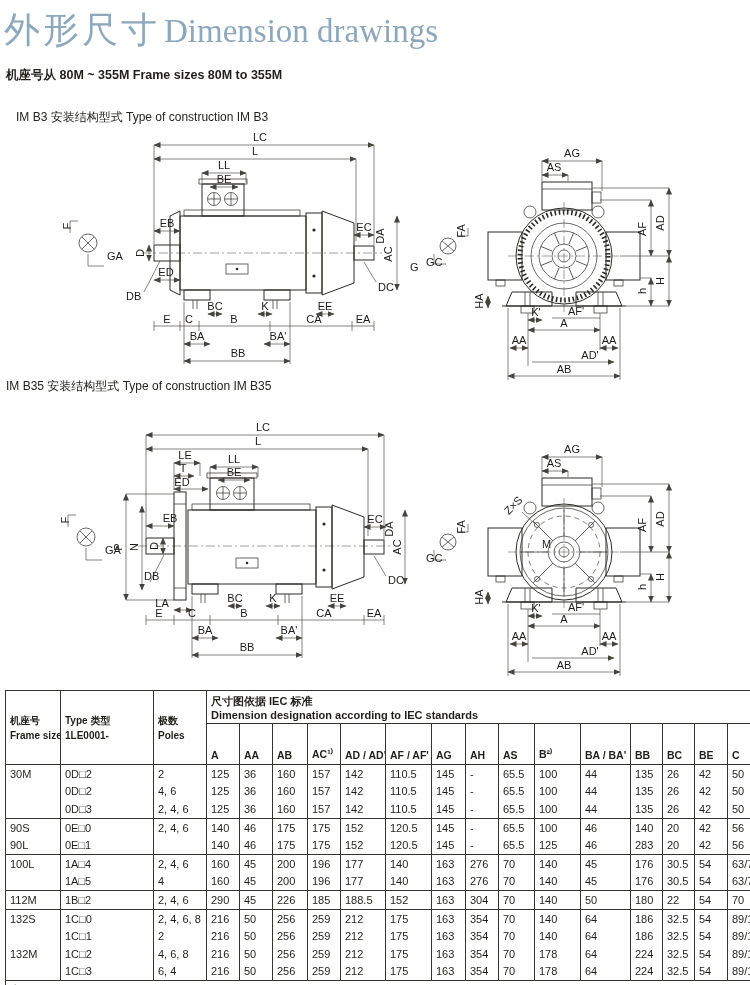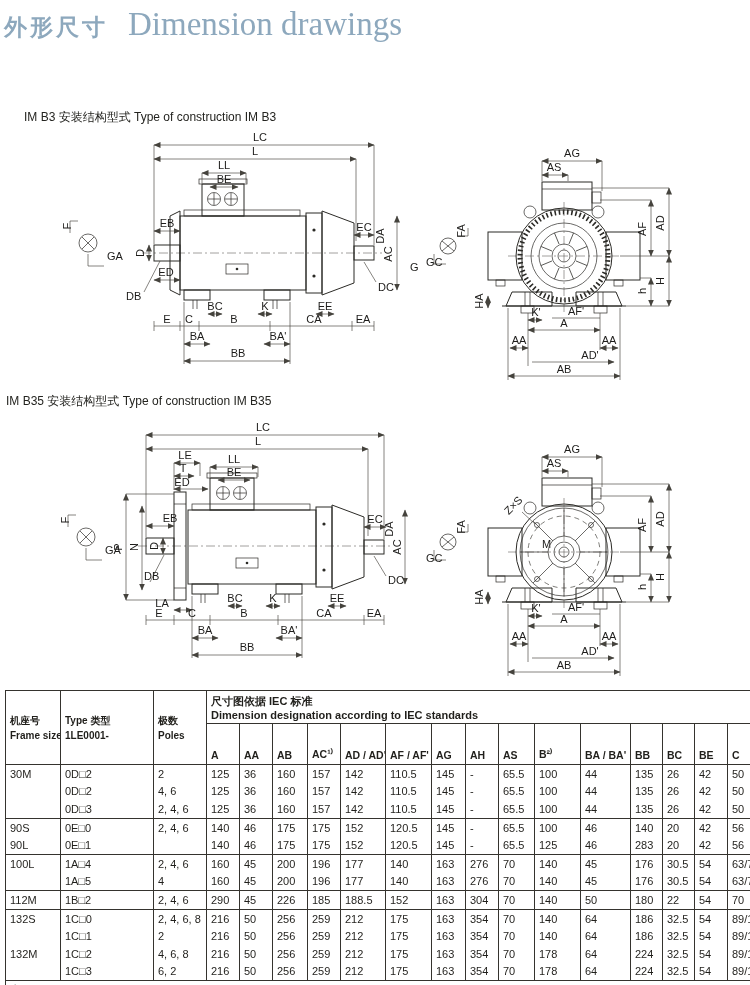--- a/index.html
+++ b/index.html
@@ -1,27 +1,27 @@
 <!DOCTYPE html>
 <html><head>
 <meta charset="utf-8">
 <style>
   html,body{margin:0;padding:0;background:#fff}
   body{position:relative;width:750px;height:985px;overflow:hidden;
        font-family:"Liberation Sans",sans-serif;color:#201f1b}
   .abs{position:absolute}
   
   .title{left:4px;top:6px;white-space:nowrap}
-  .title .zh{font-size:23px;font-weight:700;letter-spacing:3px;color:#8da8bd;
+  .title .zh{font-size:36px;font-weight:400;letter-spacing:3px;color:#8da8bd;
              font-family:"Liberation Sans",sans-serif}
-  .title .en{font-size:33px;font-weight:400;color:#8da8bd;margin-left:20px;
+  .title .en{font-size:33px;font-weight:400;color:#8da8bd;margin-left:4px;
              font-family:"Liberation Serif",serif}
   .sub{left:6px;top:66px;font-size:12.5px;font-weight:700;line-height:18px}
   .sect{font-size:12px;color:#242420}
-  .s1{left:24px;top:109px}.s2{left:6px;top:393px}
+  .s1{left:16px;top:109px}.s2{left:6px;top:378px}
   
   svg{display:block}
   .o{fill:none;stroke:#2b2a26;stroke-width:1}
   .t{stroke-width:.7}
   .fl{fill:#2b2a26;stroke:none}
   .dim{stroke:#45433d;stroke-width:.65;fill:none}
   .cl{stroke:#55534e;stroke-width:.55;fill:none;stroke-dasharray:9 3 2 3}
   .dl{font:11px "Liberation Sans",sans-serif;fill:#1d1c1a}
   
   .tblwrap{left:5px;top:690px;width:746px;height:295px;overflow:hidden}
@@ -37,20 +37,21 @@
   .fn{font-size:10.5px;border-left:1px solid #35332e;padding:2px 5px;width:749px}
   .fn1{border-bottom:1px solid #35332e}
 </style>
 </head>
 <body>
 
 <div class="abs title">
   <span class="zh">外形尺寸</span><span class="en">Dimension drawings</span>
 </div>
 <div class="abs sub">
+  <div>机座号从 80M ~ 355M  Frame sizes 80M to 355M</div>
 </div>
 <div class="abs sect s1">IM B3 安装结构型式   Type of construction IM B3</div>
 <div class="abs sect s2">IM B35 安装结构型式   Type of construction IM B35</div>
 
 <svg class="abs" style="left:58px;top:126px" width="362" height="256" viewBox="0 0 362 256">
   <defs>
     <marker id="mA" markerWidth="9" markerHeight="8" refX="6.5" refY="3" orient="auto-start-reverse" markerUnits="userSpaceOnUse">
         <path d="M0 0L7 3L0 6Z" fill="#45433d"></path>
       </marker>
     <pattern id="fA" width="3.4" height="4" patternUnits="userSpaceOnUse">
@@ -760,21 +761,21 @@
           <td>178</td>
           <td>64</td>
           <td>224</td>
           <td>32.5</td>
           <td>54</td>
           <td>89/1</td>
         </tr>
         <tr>
           <td></td>
           <td>1C□3</td>
-          <td>6, 2</td>
+          <td>6, 4</td>
           <td>216</td>
           <td>50</td>
           <td>256</td>
           <td>259</td>
           <td>212</td>
           <td>175</td>
           <td>163</td>
           <td>354</td>
           <td>70</td>
           <td>178</td>

